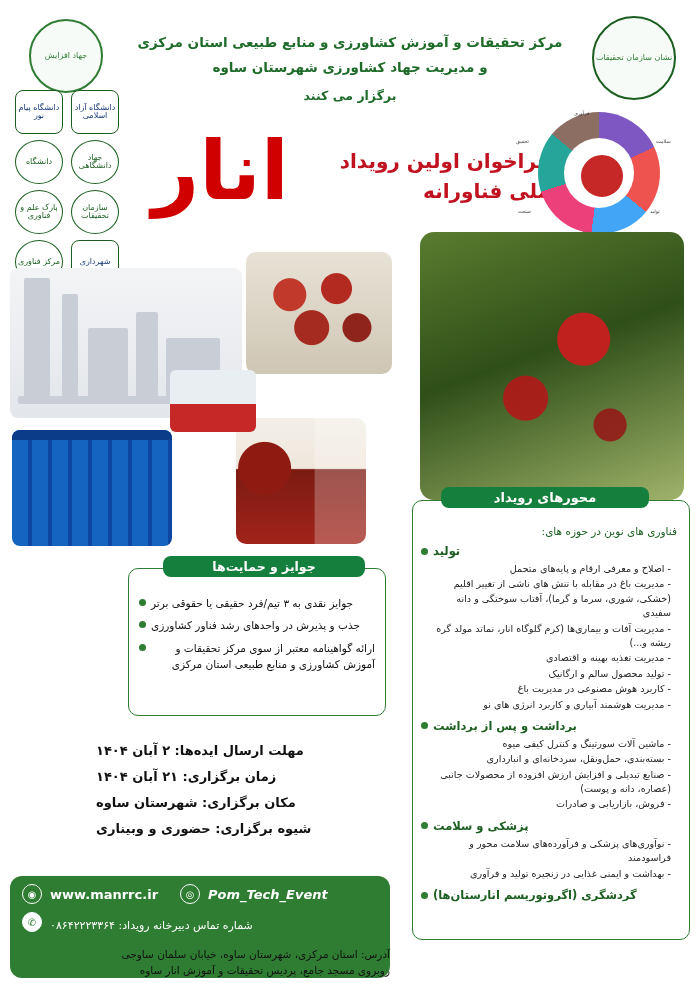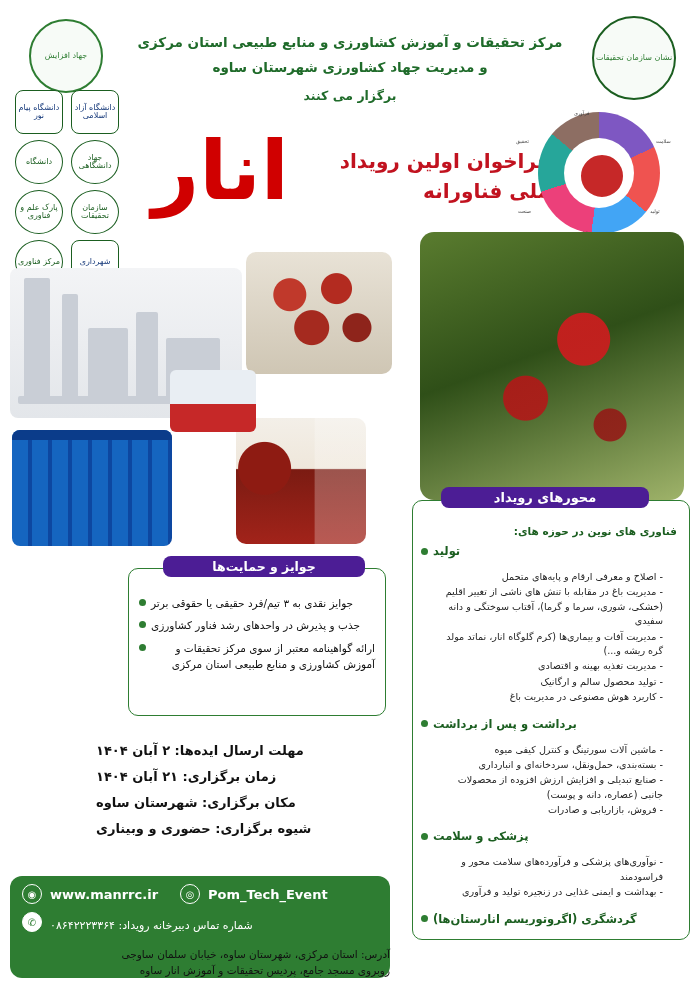--- a/index.html
+++ b/index.html
@@ -155,50 +155,50 @@
 
   
   .panel{
     position:absolute;
     border:1.6px solid #2e7d32;
     border-radius:10px;
     background:#ffffff;
     box-sizing:border-box;
   }
   .panel-head{
-    background:#4c1d95;
+    background:#15803d;
     color:#fff;
     border-radius:8px;
     text-align:center;
     font-weight:bold;
     padding:4px 8px;
     font-size:13px;
     direction:rtl;
   }
 
   
   .axes{
     top:500px;right:10px;width:278px;height:440px;
     padding:8px 8px 6px;
   }
   .axes .panel-head{
     position:absolute;top:-14px;right:40px;width:196px;
     font-size:13px;padding:3px 6px;
   }
   .axes-sub{
-    margin-top:16px;text-align:right;color:#1b5e20;font-size:10.5px;font-weight:bold;direction:rtl;
+    margin-top:16px;text-align:right;color:#1b5e20;font-size:10.5px;font-weight:normal;direction:rtl;
     padding-right:4px;
   }
   .axis-group{margin-top:7px;direction:rtl;text-align:right;}
   .axis-title{
     color:#1b5e20;font-weight:bold;font-size:11.5px;margin-bottom:2px;
     display:flex;align-items:center;gap:5px;flex-direction:row-reverse;justify-content:flex-start;
   }
   .bullet{width:7px;height:7px;border-radius:50%;background:#2e7d32;display:inline-block;flex:none;}
-  .axis-items{list-style:none;margin:12px;padding:0 6px 0 0;}
+  .axis-items{list-style:none;margin:4px;padding:0 6px 0 0;}
   .axis-items li{
     font-size:9.6px;color:#222;line-height:1.5;margin-bottom:1px;text-align:right;
   }
 
   
   .awards{
     top:568px;left:128px;width:258px;height:148px;padding:12px 10px 8px;
   }
   .awards .panel-head{
     position:absolute;top:-13px;left:34px;width:190px;font-size:12.5px;padding:3px 6px;
@@ -218,21 +218,21 @@
     font-size:13px;color:#111;font-weight:bold;line-height:2.0;text-align:left;
   }
 
   
   .footer{
     position:absolute;top:876px;left:10px;width:380px;height:102px;
     background:#2e7d32;border-radius:12px;color:#fff;padding:8px 12px;box-sizing:border-box;
   }
   .f-row{display:flex;align-items:center;gap:8px;direction:ltr;}
   .f-web{font-size:13px;font-weight:bold;}
-  .f-ig{font-size:13px;font-weight:bold;}
+  .f-ig{font-size:13px;font-weight:bold;font-style:italic;}
   .f-phone{font-size:11px;direction:rtl;text-align:right;margin-top:6px;}
   .ico{
     width:18px;height:18px;border-radius:50%;border:1.5px solid #fff;
     display:inline-flex;align-items:center;justify-content:center;font-size:10px;flex:none;
   }
   .ico.solid{background:#fff;color:#2e7d32;border-color:#fff;}
   .addr-line{
     position:absolute;top:946px;left:10px;width:380px;color:#111;font-size:10.5px;
     direction:rtl;text-align:right;line-height:1.55;
   }
@@ -345,20 +345,21 @@
         <span class="bullet"></span>
         <span>تولید</span>
       </div>
       <ul class="axis-items">
         <li>- اصلاح و معرفی ارقام و پایه‌های متحمل</li>
         <li>- مدیریت باغ در مقابله با تنش های ناشی از تغییر اقلیم (خشکی، شوری، سرما و گرما)، آفتاب سوختگی و دانه سفیدی</li>
         <li>- مدیریت آفات و بیماری‌ها (کرم گلوگاه انار، نماتد مولد گره ریشه و...)</li>
         <li>- مدیریت تغذیه بهینه و اقتصادی</li>
         <li>- تولید محصول سالم و ارگانیک</li>
         <li>- کاربرد هوش مصنوعی در مدیریت باغ</li>
+        <li>- مدیریت هوشمند آبیاری و کاربرد انرژی های نو</li>
       </ul>
     </div>
 
     <div class="axis-group">
       <div class="axis-title">
         <span class="bullet"></span>
         <span>برداشت و پس از برداشت</span>
       </div>
       <ul class="axis-items">
         <li>- ماشین آلات سورتینگ و کنترل کیفی میوه</li>

